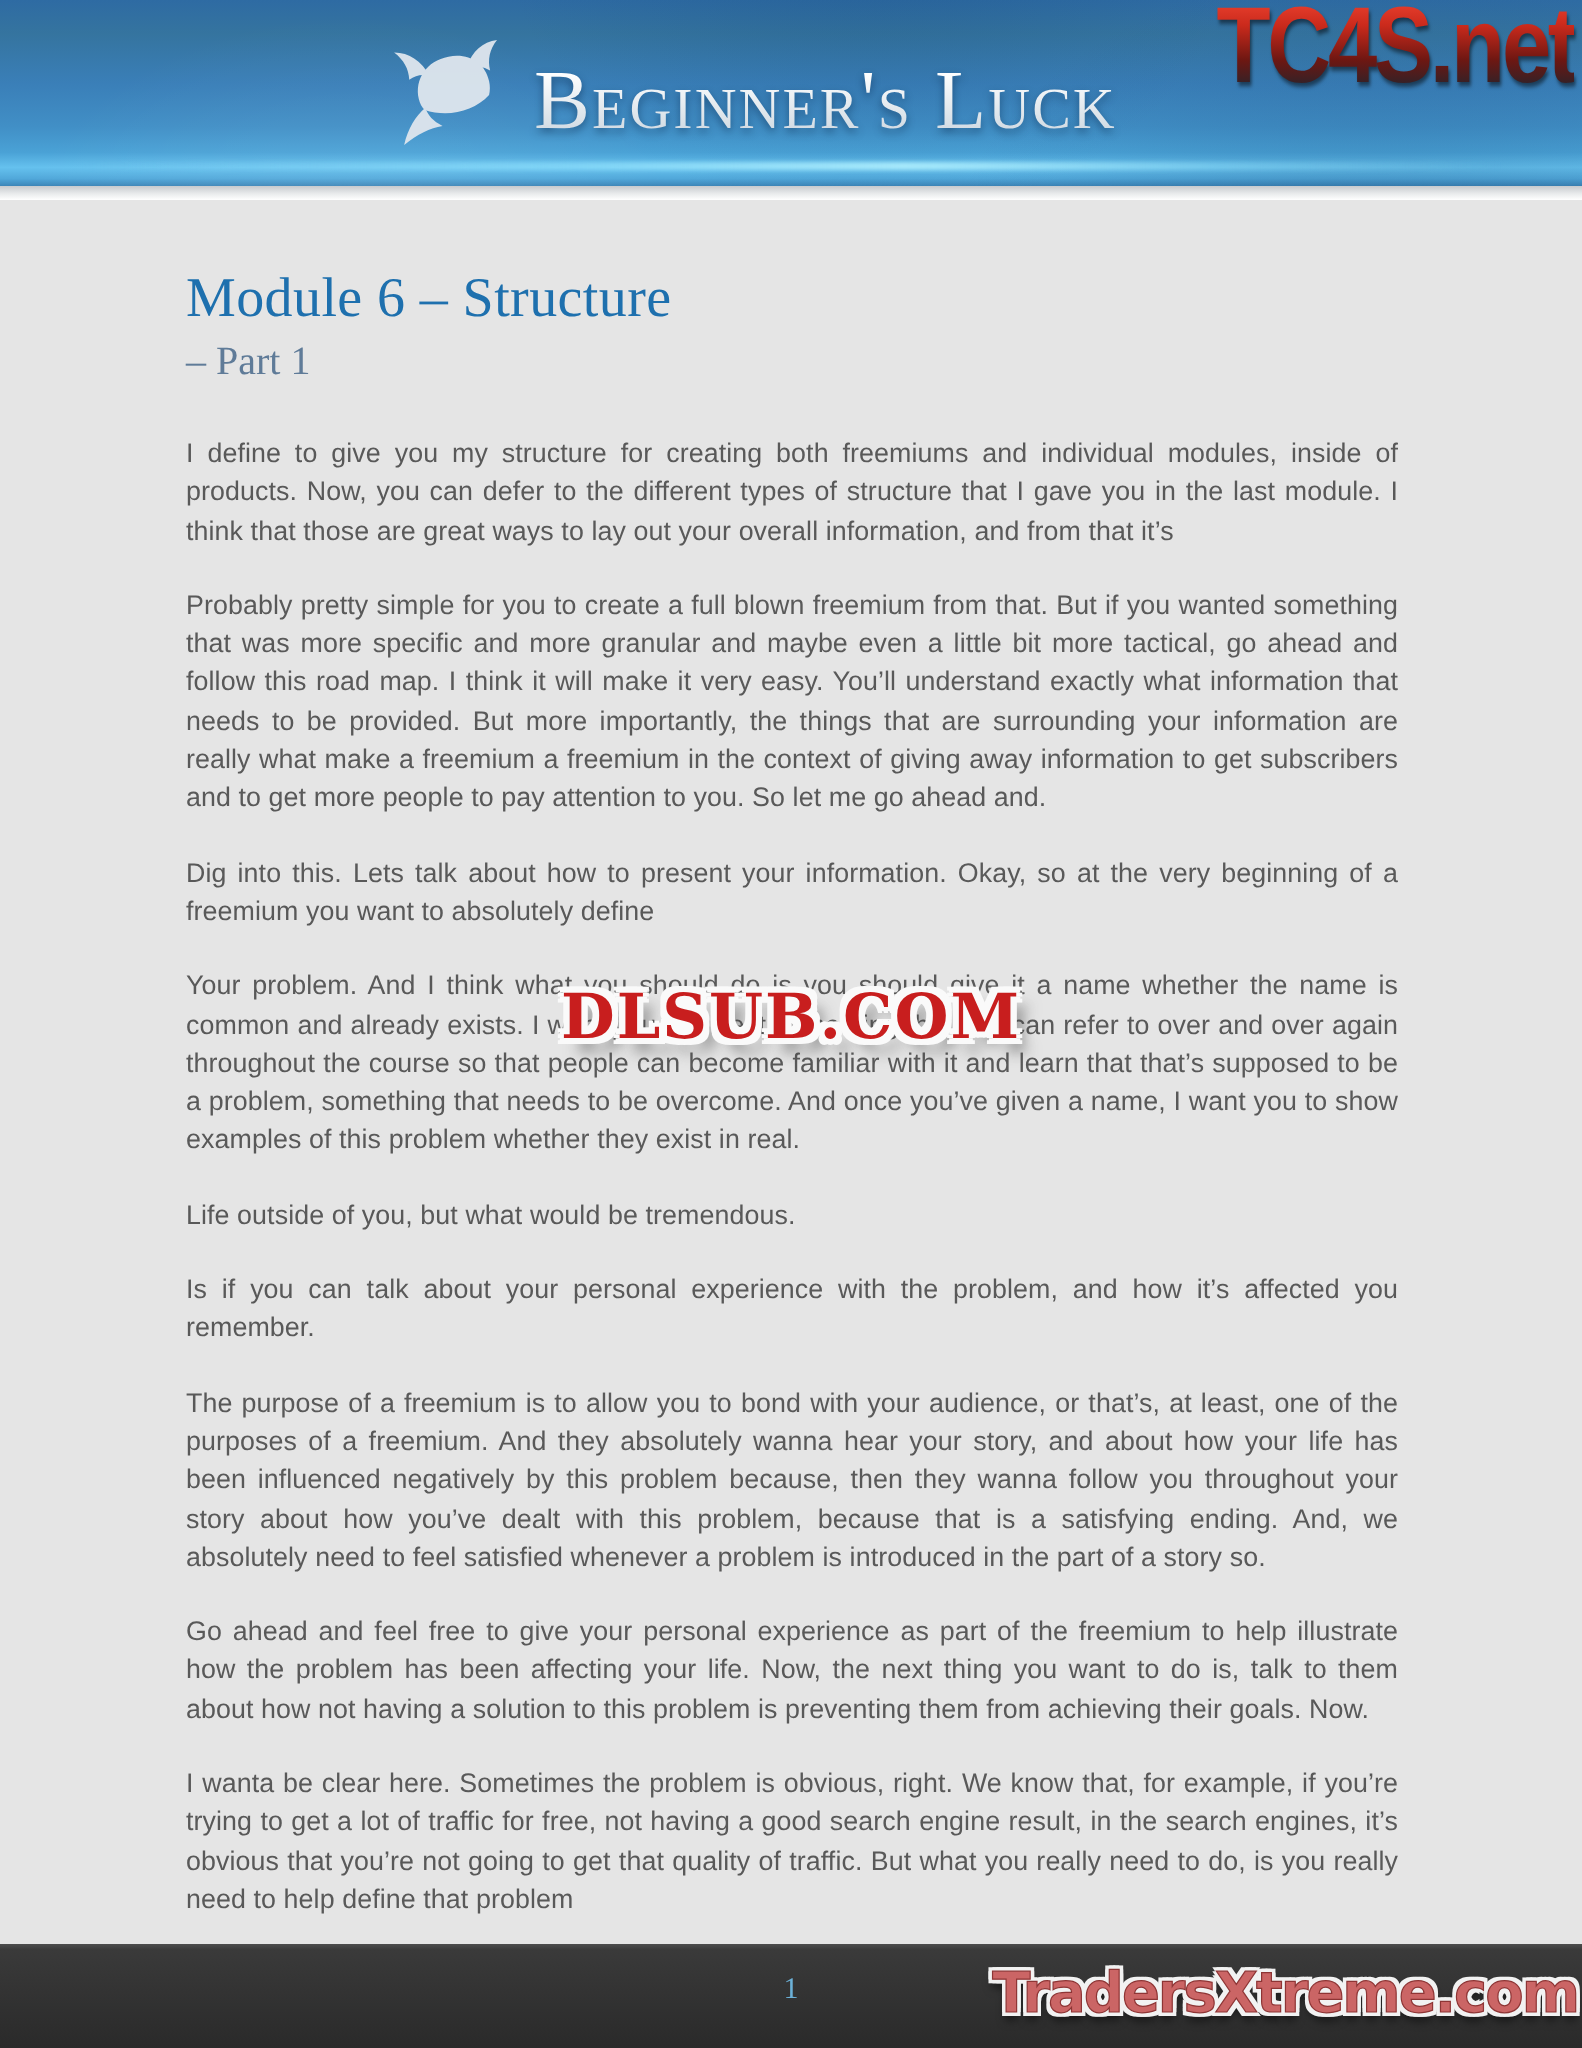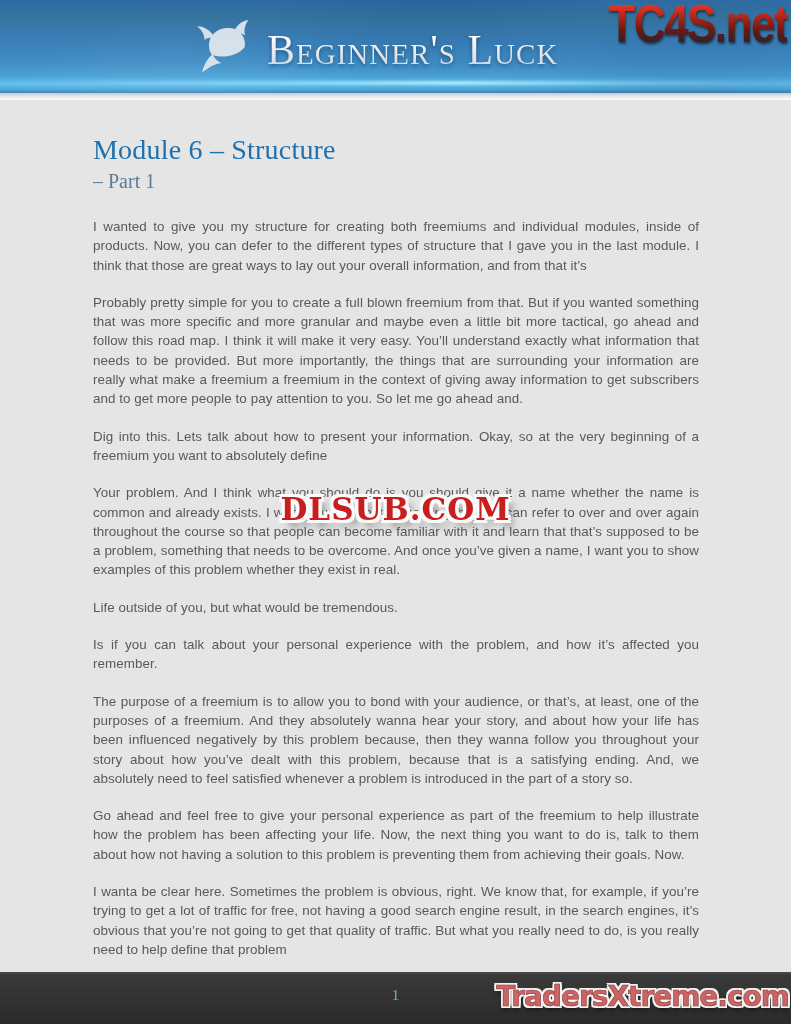--- a/index.html
+++ b/index.html
@@ -120,21 +120,21 @@
       <span class="logo-text">Beginner's Luck</span>
     </div>
     <div class="site-badge">TC4S.net</div>
     <div class="banner-glow"></div>
   </div>
   <div class="banner-edge"></div>
 
   <div class="content">
     <h1 class="doc-title">Module 6 – Structure</h1>
     <h2 class="doc-subtitle">– Part 1</h2>
-    <p>I wanted to give you my structure for creating both freemiums and individual modules, inside of products. Now, you can defer to the different types of structure that I gave you in the last module. I think that those are great ways to lay out your overall information, and from that it’s</p>
+    <p>I define to give you my structure for creating both freemiums and individual modules, inside of products. Now, you can defer to the different types of structure that I gave you in the last module. I think that those are great ways to lay out your overall information, and from that it’s</p>
     <p>Probably pretty simple for you to create a full blown freemium from that. But if you wanted something that was more specific and more granular and maybe even a little bit more tactical, go ahead and follow this road map. I think it will make it very easy. You’ll understand exactly what information that needs to be provided. But more importantly, the things that are surrounding your information are really what make a freemium a freemium in the context of giving away information to get subscribers and to get more people to pay attention to you. So let me go ahead and.</p>
     <p>Dig into this. Lets talk about how to present your information. Okay, so at the very beginning of a freemium you want to absolutely define</p>
     <p>Your problem. And I think what you should do is you should give it a name whether the name is common and already exists. I want you to give it something that you can refer to over and over again throughout the course so that people can become familiar with it and learn that that’s supposed to be a problem, something that needs to be overcome. And once you’ve given a name, I want you to show examples of this problem whether they exist in real.</p>
     <p>Life outside of you, but what would be tremendous.</p>
     <p>Is if you can talk about your personal experience with the problem, and how it’s affected you remember.</p>
     <p>The purpose of a freemium is to allow you to bond with your audience, or that’s, at least, one of the purposes of a freemium. And they absolutely wanna hear your story, and about how your life has been influenced negatively by this problem because, then they wanna follow you throughout your story about how you’ve dealt with this problem, because that is a satisfying ending. And, we absolutely need to feel satisfied whenever a problem is introduced in the part of a story so.</p>
     <p>Go ahead and feel free to give your personal experience as part of the freemium to help illustrate how the problem has been affecting your life. Now, the next thing you want to do is, talk to them about how not having a solution to this problem is preventing them from achieving their goals. Now.</p>
     <p>I wanta be clear here. Sometimes the problem is obvious, right. We know that, for example, if you’re trying to get a lot of traffic for free, not having a good search engine result, in the search engines, it’s obvious that you’re not going to get that quality of traffic. But what you really need to do, is you really need to help define that problem</p>
   </div>
 

